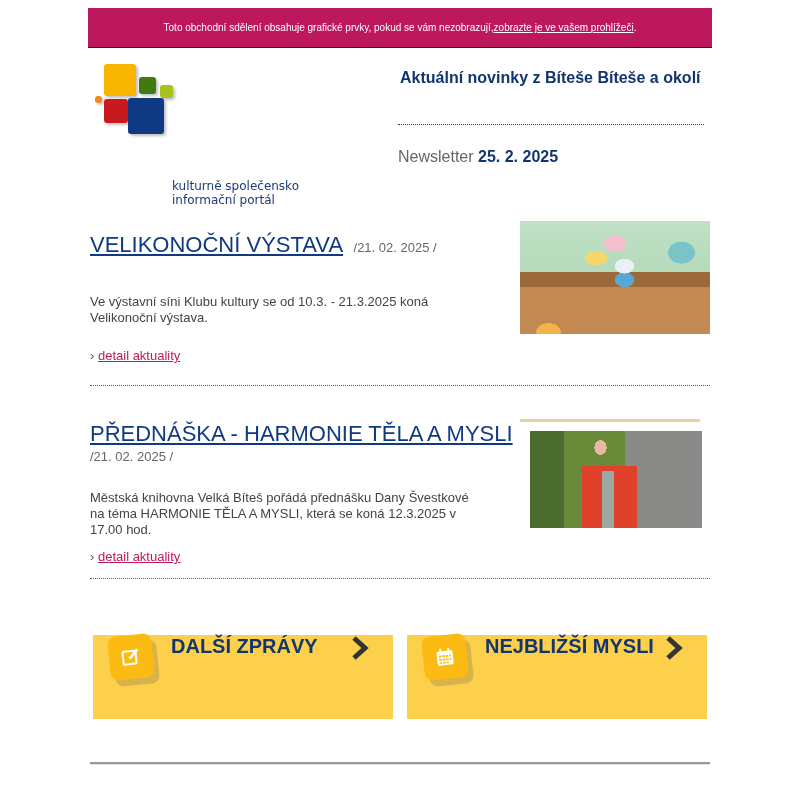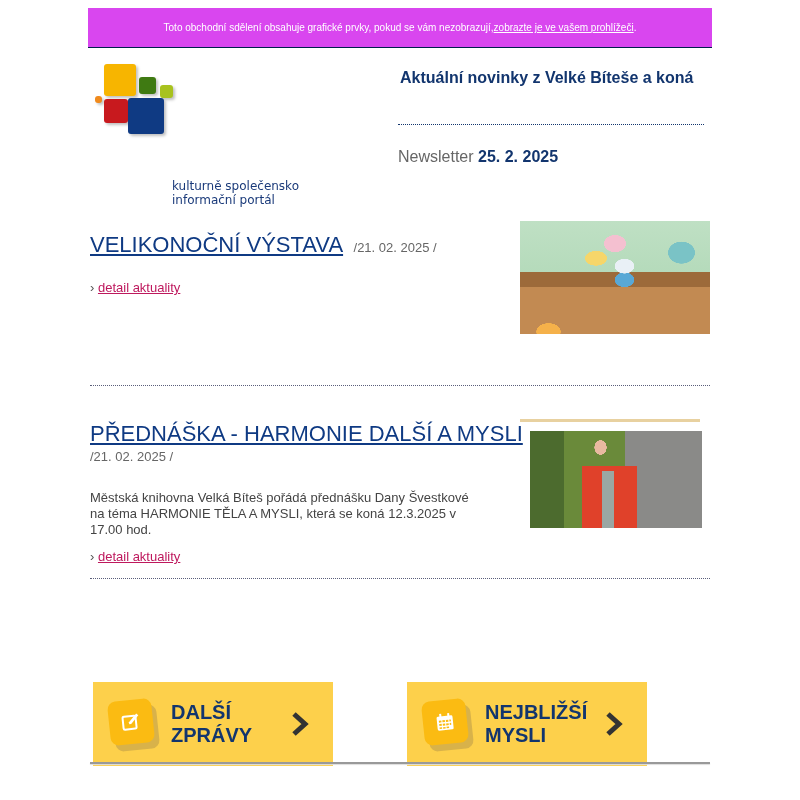--- a/index.html
+++ b/index.html
@@ -1,21 +1,21 @@
 <!DOCTYPE html>
 <html><head>
 <meta charset="utf-8">
 <style>
   * { box-sizing: border-box; margin: 0; padding: 0; }
   html, body { width: 800px; height: 800px; background: #ffffff; overflow: hidden; }
   body { font-family: "Liberation Sans", sans-serif; color: #333; position: relative; }
 
   .topbar {
     position: absolute; left: 88px; top: 8px; width: 624px; height: 40px;
-    background: #d946ef; color: #fff; font-size: 10px;
+    background: #be185d; color: #fff; font-size: 10px;
     display: flex; align-items: center; justify-content: center;
     border-bottom: 1px solid #001f4d;
   }
   .topbar a { color: #fff; text-decoration: underline; }
 
   .logo { position: absolute; left: 92px; top: 60px; width: 270px; height: 105px; }
   .sq { position: absolute; border-radius: 3px; box-shadow: 2px 2px 3px rgba(0,0,0,0.25); }
   .logo-word {
     position: absolute; left: 80px; top: 44px;
     font-family: "DejaVu Sans", sans-serif; font-weight: bold;
@@ -58,22 +58,22 @@
     background:
       radial-gradient(ellipse 10px 12px at 41% 17%, #e8b9a0 60%, transparent 62%),
       linear-gradient(90deg, transparent 0 30%, #e0412a 30% 62%, transparent 62%) 0 35px / 100% 100% no-repeat,
       linear-gradient(90deg, #4c6b2e 0 20%, #6a8a3a 20% 55%, #8a8a88 55% 100%);
   }
   .img2 .grey-sweater { position: absolute; left: 72px; top: 40px; width: 12px; height: 57px; background: #9aa7a3; }
 
   .dots { position: absolute; left: 90px; width: 620px; border-top: 1px dotted #5a5e7a; }
 
   .btn {
-    position: absolute; top: 635px; width: 240px; height: 84px; background: #fdd04b;
-    display: flex; align-items: center; cursor: pointer; margin-top: 47px;
+    position: absolute; top: 635px; width: 300px; height: 84px; background: #fdd04b;
+    display: flex; align-items: flex-start; cursor: pointer;
   }
   .btn-icon-wrap { position: relative; width: 48px; height: 48px; margin-left: 16px; }
   .btn-icon-shadow {
     position: absolute; left: 5px; top: 6px; width: 44px; height: 44px;
     background: #d8b24a; border-radius: 8px; transform: rotate(-6deg);
   }
   .btn-icon {
     position: absolute; left: 0; top: 0; width: 44px; height: 44px;
     background: #fbbb12; border-radius: 8px; transform: rotate(-6deg);
     display: flex; align-items: center; justify-content: center;
@@ -96,42 +96,43 @@
   <div class="sq" style="left:12px;top:4px;width:32px;height:32px;background:#f7b500;"></div>
   <div class="sq" style="left:47px;top:17px;width:17px;height:17px;background:#3f7a12;"></div>
   <div class="sq" style="left:68px;top:25px;width:13px;height:13px;background:#a8c21e;"></div>
   <div class="sq" style="left:3px;top:36px;width:7px;height:7px;background:#f08a1c;"></div>
   <div class="sq" style="left:12px;top:39px;width:24px;height:24px;background:#c8191e;"></div>
   <div class="sq" style="left:36px;top:38px;width:36px;height:36px;background:#0f3a83;"></div>
   <div class="logo-tag">kulturně společensko informační portál</div>
 </div>
 
 <div class="header-right">
-  <div class="tagline">Aktuální novinky z Velké Bíteše a koná</div>
+  <div class="tagline">Aktuální novinky z Bíteše Bíteše a okolí</div>
   <div class="header-dots"></div>
   <div class="newsdate">
     <span>Newsletter </span><b>25. 2. 2025</b>
   </div>
 </div>
 
 <div class="article" style="top:232px;">
   <div style="width:400px;">
     <a href="#" class="art-title">VELIKONOČNÍ VÝSTAVA</a>
     <span class="art-date" style="margin-left:6px;">/21. 02. 2025 /</span>
   </div>
+  <div class="art-body" style="width:380px;margin-top:36px;">Ve výstavní síni Klubu kultury se od 10.3. - 21.3.2025 koná Velikonoční výstava.</div>
   <div class="art-link" style="margin-top:22px;">
     <span>› </span><a href="#">detail aktuality</a>
   </div>
 </div>
 <div class="img1"></div>
 
 <div class="dots" style="top:385px;"></div>
 
 <div class="article" style="top:421px;">
-  <a href="#" class="art-title">PŘEDNÁŠKA - HARMONIE DALŠÍ A MYSLI</a>
+  <a href="#" class="art-title">PŘEDNÁŠKA - HARMONIE TĚLA A MYSLI</a>
   <div class="art-date" style="margin-top:2px;">/21. 02. 2025 /</div>
   <div class="art-body" style="width:395px;margin-top:26px;">Městská knihovna Velká Bíteš pořádá přednášku Dany Švestkové na téma HARMONIE TĚLA A MYSLI, která se koná 12.3.2025 v 17.00 hod.</div>
   <div class="art-link" style="margin-top:11px;">
     <span>› </span><a href="#">detail aktuality</a>
   </div>
 </div>
 <div class="img2-line"></div>
 <div class="img2">
     <div class="grey-sweater"></div>
   </div>

